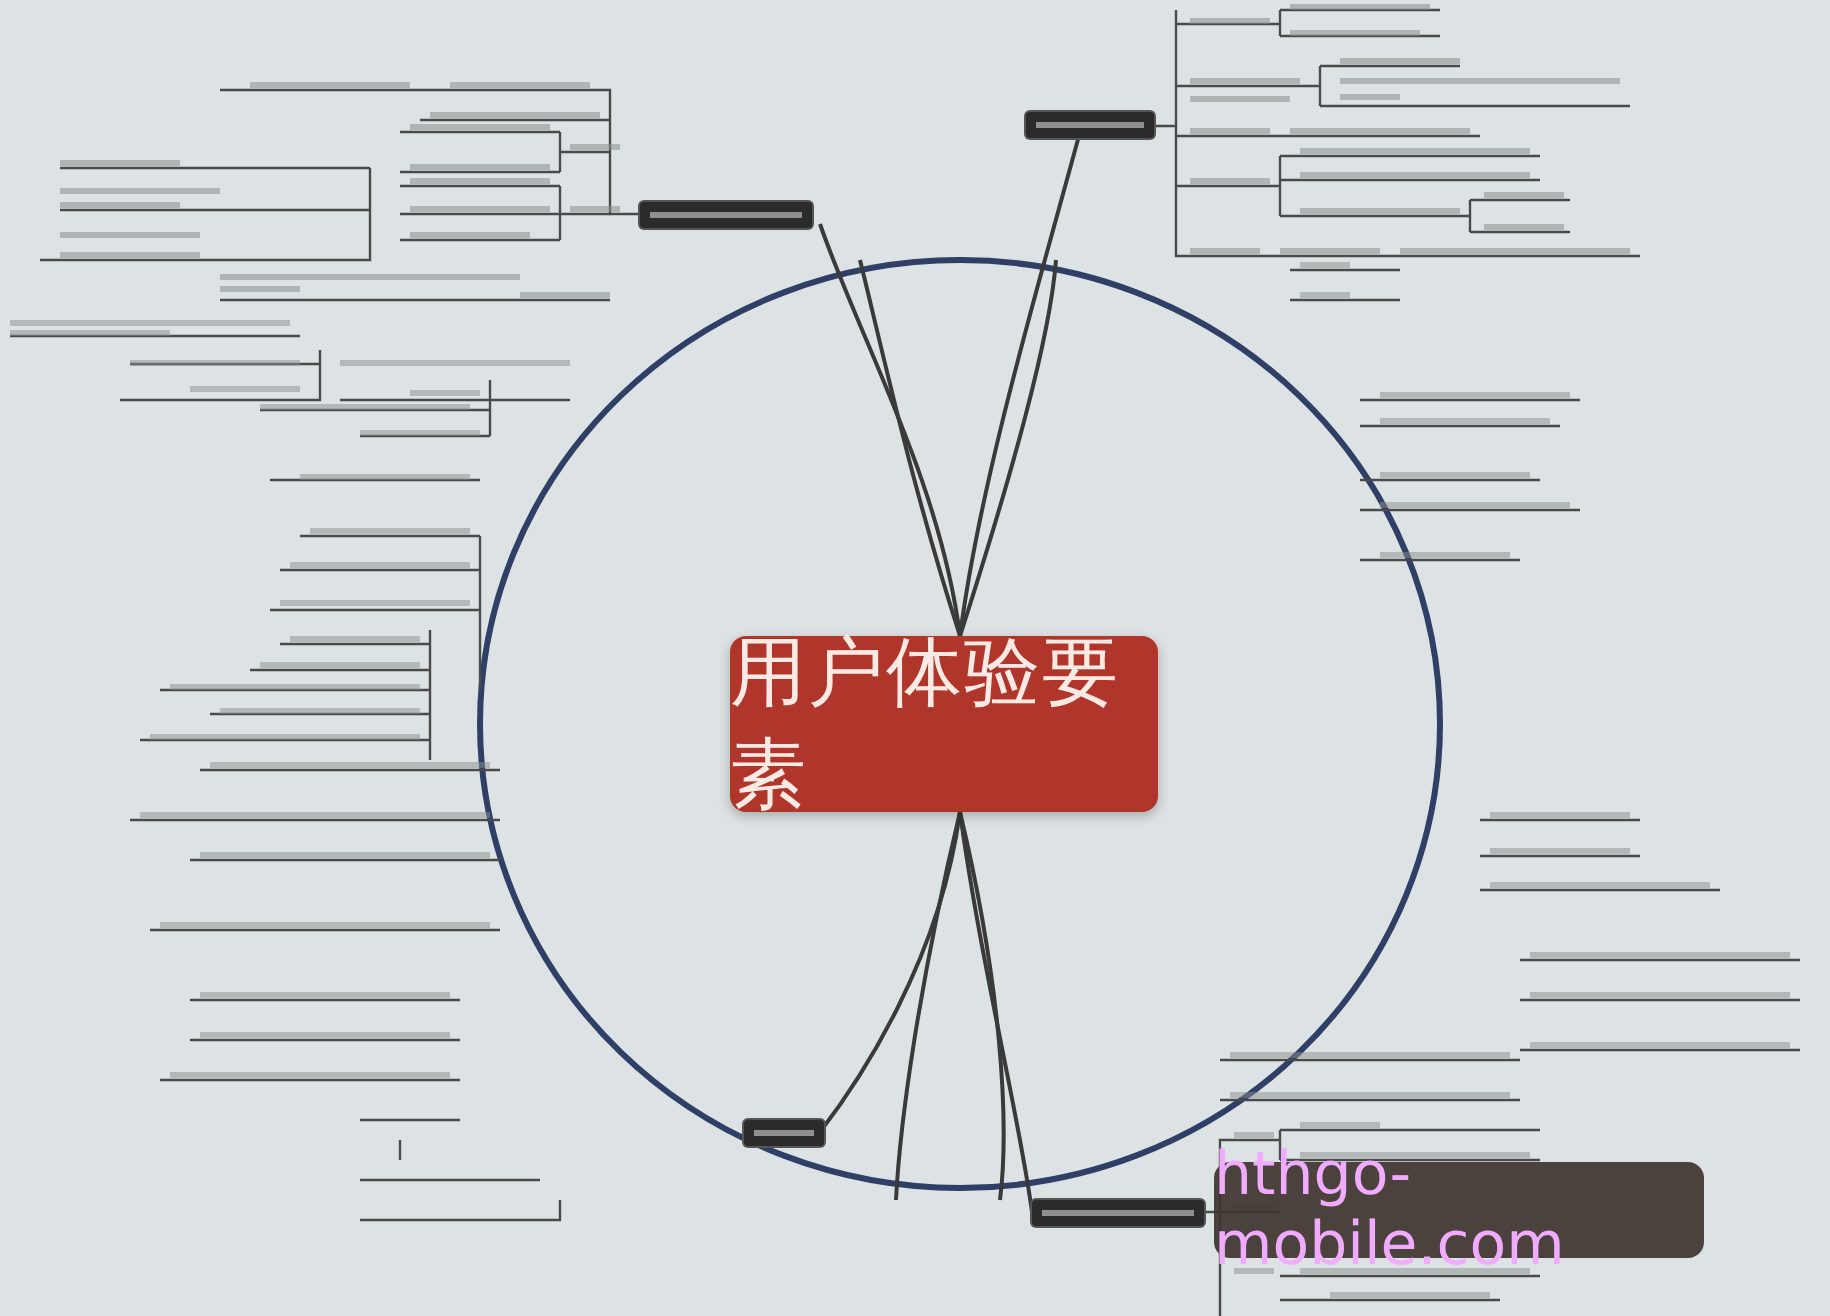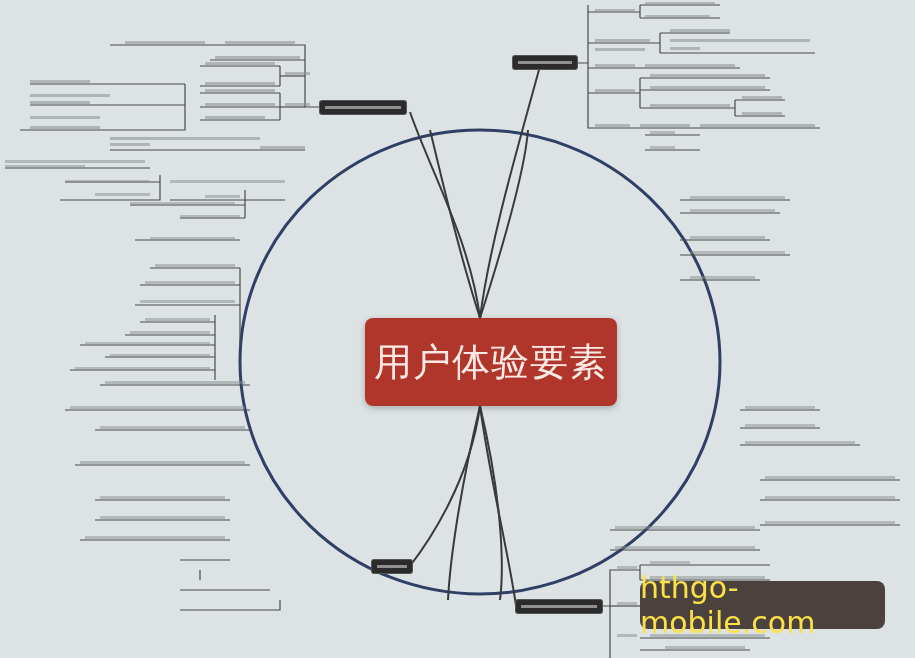--- a/index.html
+++ b/index.html
@@ -3,36 +3,36 @@
 <meta charset="utf-8">
 <style>
   html, body { margin: 0; padding: 0; }
   body {
     width: 915px; height: 658px; overflow: hidden; position: relative;
     background: #dde3e4;
     font-family: "DejaVu Sans", sans-serif;
   }
   #canvas { position: absolute; left: 0; top: 0; width: 915px; height: 658px; }
   .central {
-    position: absolute; left: 365px; top: 318px; width: 252px; height: 88px;
+    position: absolute; left: 365px; top: 318px; width: 214px; height: 88px;
     background: #b0352a; border-radius: 8px;
     box-shadow: 0 2px 6px rgba(0,0,0,0.25);
     display: flex; align-items: center; justify-content: center;
     color: #fbe9e4; font-size: 38px; letter-spacing: 1px;
   }
   .branch-node {
     position: absolute; height: 13px; background: #2b2b2b; border-radius: 2px;
     box-shadow: 0 0 0 1px #555;
   }
   .branch-node .bar { position: absolute; left: 5px; right: 5px; top: 5px; height: 3px; background: #bbb; opacity: .7; }
   .watermark {
-    position: absolute; left: 640px; top: 581px; width: 245px; height: 48px;
+    position: absolute; left: 607px; top: 581px; width: 245px; height: 48px;
     background: rgba(62,52,48,0.92); border-radius: 8px;
     display: flex; align-items: center; justify-content: flex-end;
-    color: #fde047; font-size: 30px; font-family: "DejaVu Sans", sans-serif;
+    color: #f0abfc; font-size: 30px; font-family: "DejaVu Sans", sans-serif;
   }
 </style>
 </head>
 <body>
 
 <svg id="canvas" viewBox="0 0 915 658" xmlns="http://www.w3.org/2000/svg">
 
   <ellipse cx="480" cy="362" rx="240" ry="232" fill="none" stroke="#2f3f66" stroke-width="3"></ellipse>
 
   <g stroke="#3a3a3a" stroke-width="2" fill="none">

